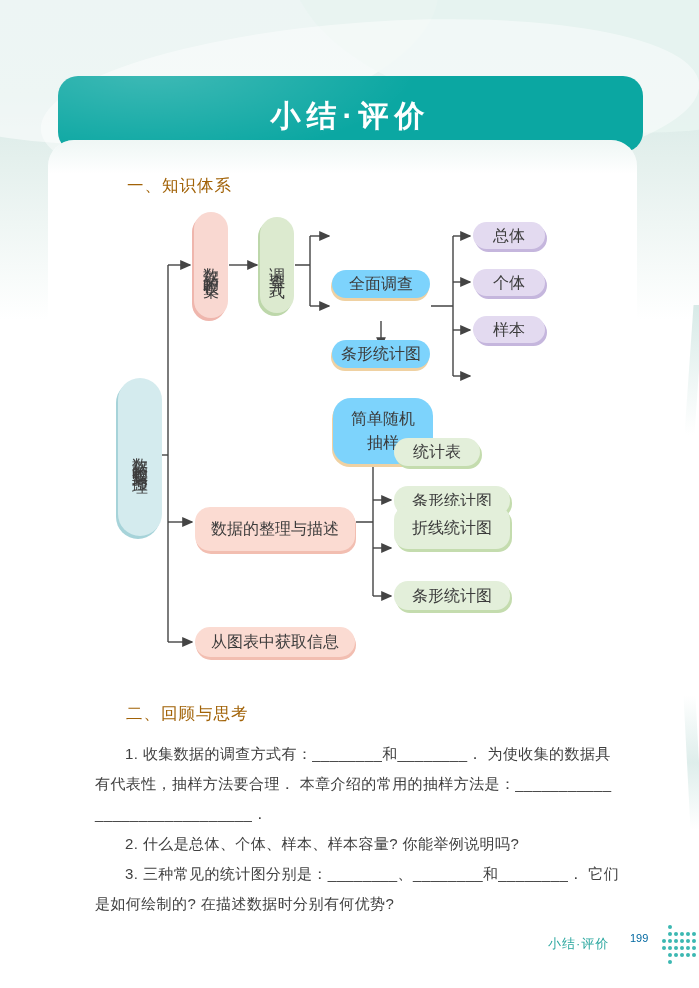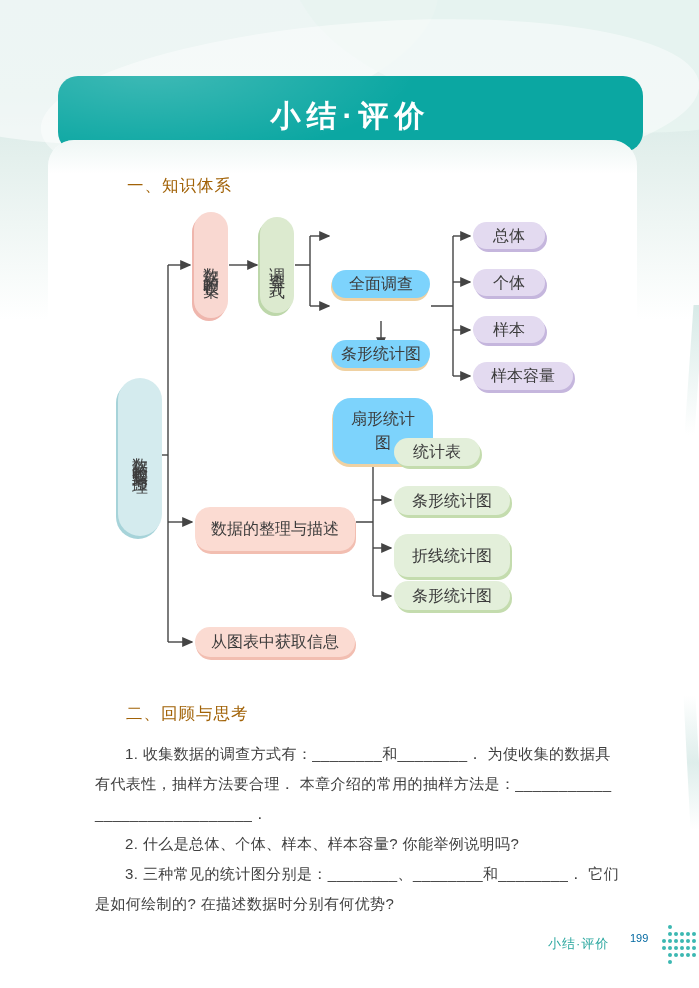--- a/index.html
+++ b/index.html
@@ -57,21 +57,21 @@
   .n-sampling  {left:332px;top:292px;width:98px;height:28px;border-radius:14px;}
   .n-srs       {left:333px;top:350px;width:100px;height:66px;border-radius:18px;padding:0 15px;}
   .n-population{left:473px;top:222px;width:72px;height:27px;border-radius:14px;}
   .n-individual{left:473px;top:269px;width:72px;height:27px;border-radius:14px;}
   .n-sample    {left:473px;top:316px;width:72px;height:27px;border-radius:14px;}
   .n-samplesize{left:473px;top:362px;width:100px;height:28px;border-radius:14px;}
   .n-organize  {left:195px;top:507px;width:160px;height:44px;border-radius:15px;}
   .n-chartinfo {left:195px;top:627px;width:160px;height:30px;border-radius:15px;}
   .n-stattable {left:394px;top:438px;width:86px;height:28px;border-radius:14px;}
   .n-barchart  {left:394px;top:486px;width:116px;height:29px;border-radius:14px;}
-  .n-linechart {left:394px;top:534px;width:116px;height:43px;border-radius:14px;}
+  .n-linechart {left:394px;top:506px;width:116px;height:43px;border-radius:14px;}
   .n-piechart  {left:394px;top:581px;width:116px;height:29px;border-radius:14px;}
 
   
   .review{position:absolute;left:95px;top:739px;width:528px;font-size:15px;line-height:30px;color:#404040;}
   .review .line{white-space:nowrap;letter-spacing:0.4px;}
   .review .indent{padding-left:30px;}
 
   
   .footer-label{position:absolute;left:548px;top:935px;font-size:13px;color:#2aa79f;letter-spacing:1px;}
   .footer-page{position:absolute;left:630px;top:932px;font-size:11px;color:#0369a1;
@@ -129,25 +129,24 @@
         <path d="M373,548 H391" marker-end="url(#arr)"></path>
         <path d="M373,596 H391" marker-end="url(#arr)"></path>
       </g>
     </svg>
 
     <div class="node vtext cyanN n-root">数据的收集与整理</div>
     <div class="node vtext pinkV n-collect">数据的收集</div>
     <div class="node vtext greenV n-method">调查方式</div>
     <div class="node peachN n-census">全面调查</div>
     <div class="node peachN n-sampling">条形统计图</div>
-    <div class="node peachN n-srs">扇形统计图</div>
+    <div class="node peachN n-srs">简单随机抽样</div>
     <div class="node purpleN n-population">总体</div>
     <div class="node purpleN n-individual">个体</div>
     <div class="node purpleN n-sample">样本</div>
-    <div class="node purpleN n-samplesize">样本容量</div>
     <div class="node pinkH n-organize">数据的整理与描述</div>
     <div class="node pinkH n-chartinfo">从图表中获取信息</div>
     <div class="node greenH n-stattable">统计表</div>
     <div class="node greenH n-barchart">条形统计图</div>
     <div class="node greenH n-linechart">折线统计图</div>
     <div class="node greenH n-piechart">条形统计图</div>
 
     <div class="h-sec h2">二、回顾与思考</div>
     <div class="review">
       <div class="line indent">1. 收集数据的调查方式有：________和________． 为使收集的数据具</div>

